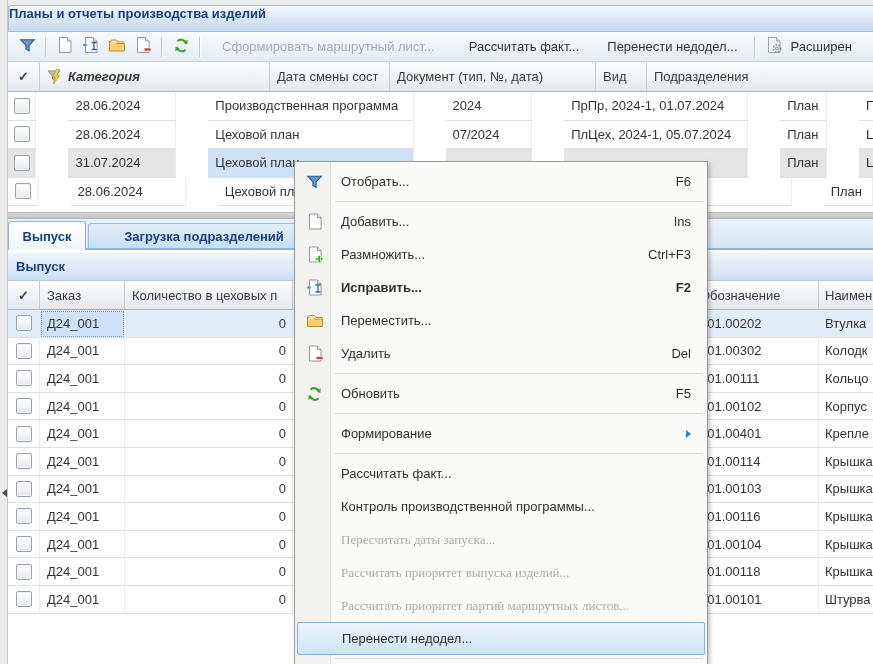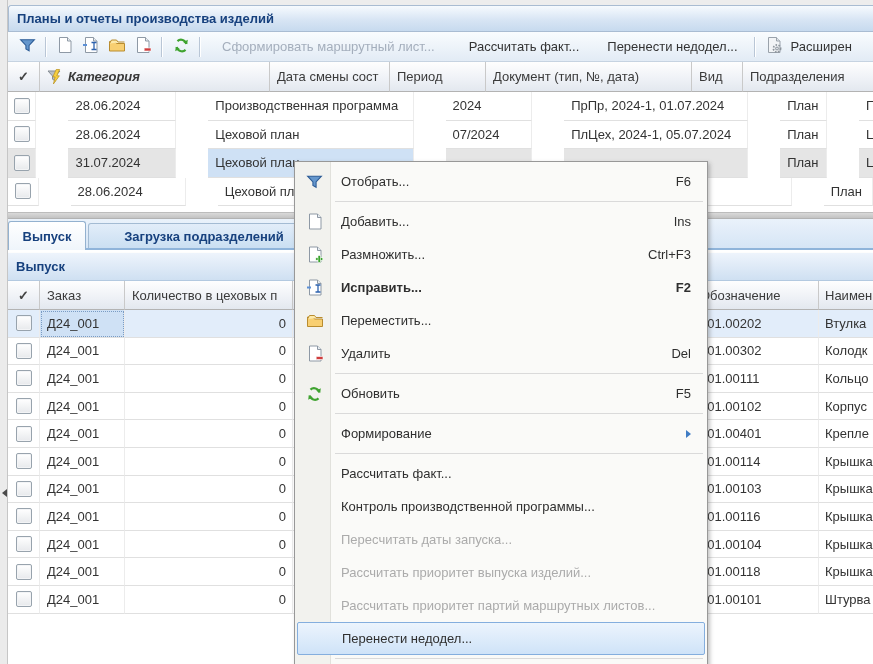--- a/index.html
+++ b/index.html
@@ -11,21 +11,21 @@
   .lstrip{left:0;top:0;width:8px;height:664px;background:#ebebeb;border-right:1px solid #c6c6c6;}
   .collapse{left:0;top:482px;width:8px;height:22px;display:flex;align-items:center;justify-content:center;cursor:pointer;}
   .collapse .tri{width:0;height:0;border-top:4px solid transparent;border-bottom:4px solid transparent;border-right:5px solid #4b4b4b;}
 
   .topgap{left:8px;top:0;width:865px;height:5px;background:#ededed;}
 
   
   .titlebar{left:8px;top:5px;width:865px;height:27px;
     background:linear-gradient(#f6fafe,#d8e5f4 55%,#c7daee);
     border:1px solid #a9bcd2;border-right:none;border-radius:3px 0 0 0;
-    display:flex;align-items:center;padding:0 8px;font-weight:bold;color:#17417e;}
+    display:flex;align-items:flex-start;padding:0 0;font-weight:bold;color:#17417e;}
 
   
   .toolbar{left:8px;top:32px;width:865px;height:30px;
     background:linear-gradient(#f9fcfe,#e2ebf5);border-bottom:1px solid #c6d3e1;
     display:flex;align-items:center;padding:0 6px;white-space:nowrap;overflow:hidden;}
   .tsep{width:1px;height:20px;background:#b9c6d6;border-right:1px solid #fff;margin:0 5px;flex:0 0 auto;}
   .ticon{width:22px;height:22px;display:flex;align-items:center;justify-content:center;margin:0 2px;cursor:pointer;flex:0 0 auto;}
   .tlabel{margin:0 4px;cursor:pointer;flex:0 0 auto;}
   .tlabel.disabled{color:#a4aebc;cursor:default;}
 
@@ -77,21 +77,21 @@
   .menu{left:294px;top:161px;width:414px;height:510px;background:#fafaf8;border:1px solid #989898;
         box-shadow:2px 2px 4px rgba(80,80,80,.35);z-index:10;padding-top:3px;}
   .menu .gutter{position:absolute;left:0;top:0;bottom:0;width:35px;background:#f2f2ee;border-right:1px solid #e1e1dc;}
   .mi{position:relative;height:33px;display:flex;align-items:center;padding:0 14px 0 44px;
       color:#2f2f2f;z-index:1;margin:0 2px;box-sizing:border-box;cursor:pointer;}
   .mi .mic{position:absolute;left:8px;top:50%;transform:translateY(-50%);width:19px;height:19px;
       display:flex;align-items:center;justify-content:center;}
   .mi .ml{flex:1;white-space:nowrap;overflow:hidden;}
   .mi .ms{margin-left:12px;white-space:nowrap;}
   .mi.bold{font-weight:bold;}
-  .mi.dis{color:#ababab;cursor:default;}
+  .mi.dis{color:#ababab;cursor:default;font-family:Liberation Serif, serif;}
   .mi.hl{background:linear-gradient(#ecf4fd,#cfe3f8);border:1px solid #84aede;border-radius:2px;}
   .msep{height:1px;background:#dadada;margin:3px 4px 3px 40px;position:relative;z-index:1;}
   .subarrow{width:0;height:0;border-top:4px solid transparent;border-bottom:4px solid transparent;
       border-left:5px solid #3f7cc4;margin-left:8px;}
   .hdricon{margin-right:5px;display:flex;flex:0 0 auto;}
   .catname{font-weight:bold;font-style:italic;}
   .chkmark{font-weight:bold;color:#444;}
 </style>
 </head>
 <body>
@@ -175,21 +175,20 @@
     <div class="hc w-cat">
       <span class="hdricon">
           <svg width="16" height="16" viewBox="0 0 16 16">
             <path d="M1 2h12l-4.5 5v5l-3-1.8V7z" fill="#b9bec4" stroke="#868d95"></path>
             <path d="M9.2 0.5l-3.4 7.4h2.3L6.4 15l6-8.2H9.8L12.6 0.5z" fill="#f7cf3f" stroke="#b9901d" stroke-width="0.7"></path>
           </svg>
         </span>
       <span class="catname">Категория</span>
     </div>
     <div class="hc w-date">Дата смены сост</div>
-    <div class="hc w-per">Период</div>
     <div class="hc w-doc">Документ (тип, №, дата)</div>
     <div class="hc w-kind">Вид</div>
     <div class="hc w-dep">Подразделения</div>
   </div>
 
   <div class="abs g1rows">
     <div class="g1row">
       <div class="rc w-chk">
           <span class="cb"></span>
         </div>

